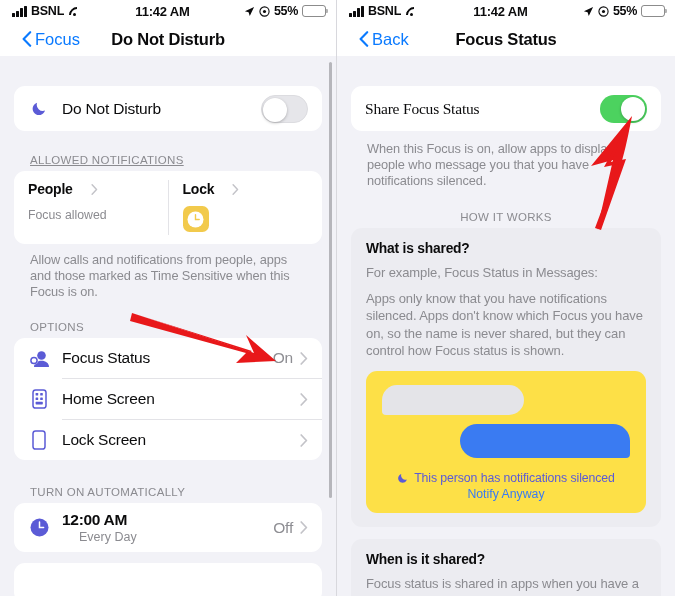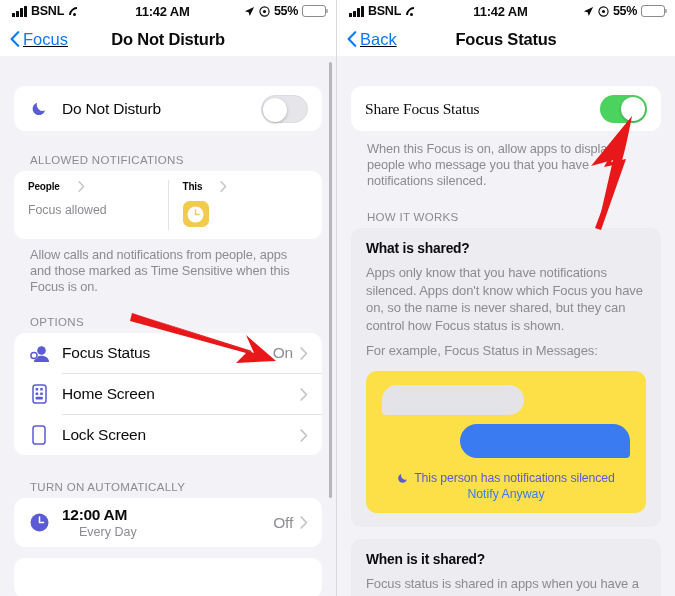--- a/index.html
+++ b/index.html
@@ -45,21 +45,21 @@
   .pct { font-size: 12.5px; font-weight: bold; letter-spacing: -0.3px; }
   .battery { width: 24px; height: 11.5px; border: 1.3px solid rgba(0,0,0,0.45);
     border-radius: 3px; position: relative; padding: 1.3px; }
   .battery::after { content:""; position:absolute; right:-3px; top:3.2px;
     width:1.8px; height:4px; background: rgba(0,0,0,0.3); border-radius:0 1px 1px 0; }
   .battery .fill { height: 100%; background: #0b0b0c; border-radius: 1.3px; width: 55%; }
 
   
   .navbar {
     height: 34px; background: #fff; display: flex; align-items: center;
-    position: relative; padding: 0 10px; text-decoration: underline;
+    position: relative; padding: 0 22px;
   }
   .nav-back { display: flex; align-items: center; gap: 3px; color: #0a7aff;
     font-size: 16.5px; cursor: pointer; z-index: 2; }
   .chev-l { width: 10px; height: 16px; }
   .nav-title {
     position: absolute; left: 0; right: 0; text-align: center;
     font-size: 16.5px; font-weight: bold; color: #0b0b0c; letter-spacing: -0.2px;
   }
 
   
@@ -88,21 +88,21 @@
 
   .group-header { font-size: 11.5px; color: #8b8b90; letter-spacing: 0.3px;
     padding: 0 16px 5px; }
   .footnote { font-size: 12.8px; color: #8b8b90; line-height: 16px;
     padding: 8px 16px 0; letter-spacing: -0.1px; }
 
   
   .split { display: flex; min-height: 68px; }
   .split-half { flex: 1; padding: 10px 14px 12px; }
   .split-div { width: 1px; background: #e3e3e7; margin: 9px 0; }
-  .split-title { font-size: 10px; font-weight: bold; color: #0b0b0c;
+  .split-title { font-size: 14px; font-weight: bold; color: #0b0b0c;
     display: flex; align-items: center; gap: 16px; letter-spacing: -0.2px; }
   .split-title .chev-r { margin-left: 2px; width: 7px; height: 11px; }
   .split-sub { font-size: 12.3px; color: #8b8b90; margin-top: 11px; }
   .appicon { width: 26px; height: 26px; border-radius: 6.5px; background: #f2ca4c;
     margin-top: 9px; display:flex; align-items:center; justify-content:center; }
 
   .two-line { display: flex; flex-direction: column; justify-content: flex-end; }
   .two-line .t1 { font-size: 15.5px; color: #0b0b0c; font-weight: bold; letter-spacing: -0.3px; }
   .two-line .t2 { font-size: 12.5px; color: #8b8b90; margin-top: 1px; margin-left: 17px; }
 
@@ -177,35 +177,35 @@
               <path d="M14 10.6A6.2 6.2 0 0 1 6.1 2.8 6.3 6.3 0 1 0 14 10.6Z" fill="#5b5bd6"></path>
             </svg>
           </span>
           <span class="row-label">Do Not Disturb</span>
           <span class="toggle off">
               <span class="knob"></span>
             </span>
         </div>
       </div>
 
-      <div class="group-header" style="margin-top:23px;">ALLOWED NOTIFICATIONS</div>
+      <div class="group-header" style="margin-top:23px;text-decoration:underline;">ALLOWED NOTIFICATIONS</div>
       <div class="card split">
         <div class="split-half">
           <div class="split-title">
             <span>People</span>
             <svg class="chev-r" viewBox="0 0 8 13">
               <path d="M1.2 1 L6.4 6.5 L1.2 12" fill="none" stroke="#c3c3c8" stroke-width="1.7" stroke-linecap="round" stroke-linejoin="round"></path>
             </svg>
           </div>
           <div class="split-sub">Focus allowed</div>
         </div>
         <div class="split-div"></div>
         <div class="split-half">
           <div class="split-title">
-            <span>This</span>
+            <span>Lock</span>
             <svg class="chev-r" viewBox="0 0 8 13">
               <path d="M1.2 1 L6.4 6.5 L1.2 12" fill="none" stroke="#c3c3c8" stroke-width="1.7" stroke-linecap="round" stroke-linejoin="round"></path>
             </svg>
           </div>
           <div class="appicon">
             <svg width="19" height="19" viewBox="0 0 19 19">
               <circle cx="9.5" cy="9.5" r="8" fill="#ffffff"></circle>
               <path d="M9.5 4.6 V9.5 H13.2" fill="none" stroke="#f2ca4c" stroke-width="1.4" stroke-linecap="round"></path>
             </svg>
           </div>
@@ -331,26 +331,26 @@
       <div class="card" style="margin-top:30px;font-family:Liberation Serif, serif;">
         <div class="row" style="min-height:45px;">
           <span class="row-label">Share Focus Status</span>
           <span class="toggle on">
               <span class="knob"></span>
             </span>
         </div>
       </div>
       <div class="footnote" style="padding-top:10px;">When this Focus is on, allow apps to display people who message you that you have notifications silenced.</div>
 
-      <div class="group-header" style="margin-top:22px;">HOW IT WORKS</div>
+      <div class="group-header" style="margin-top:22px;text-align:center;">HOW IT WORKS</div>
 
       <div class="howitworks-card">
         <div class="hiw-title">What is shared?</div>
+        <div class="hiw-text">For example, Focus Status in Messages:</div>
         <div class="hiw-text">Apps only know that you have notifications silenced. Apps don't know which Focus you have on, so the name is never shared, but they can control how Focus status is shown.</div>
-        <div class="hiw-text">For example, Focus Status in Messages:</div>
 
         <div class="msg-card">
           <div class="bub-in"></div>
           <div class="bub-out"></div>
           <div class="silenced">
             <svg width="12" height="12" viewBox="0 0 17 17">
               <path d="M14 10.6A6.2 6.2 0 0 1 6.1 2.8 6.3 6.3 0 1 0 14 10.6Z" fill="#5b5bd6"></path>
             </svg>
             <span>This person has notifications silenced</span>
           </div>

